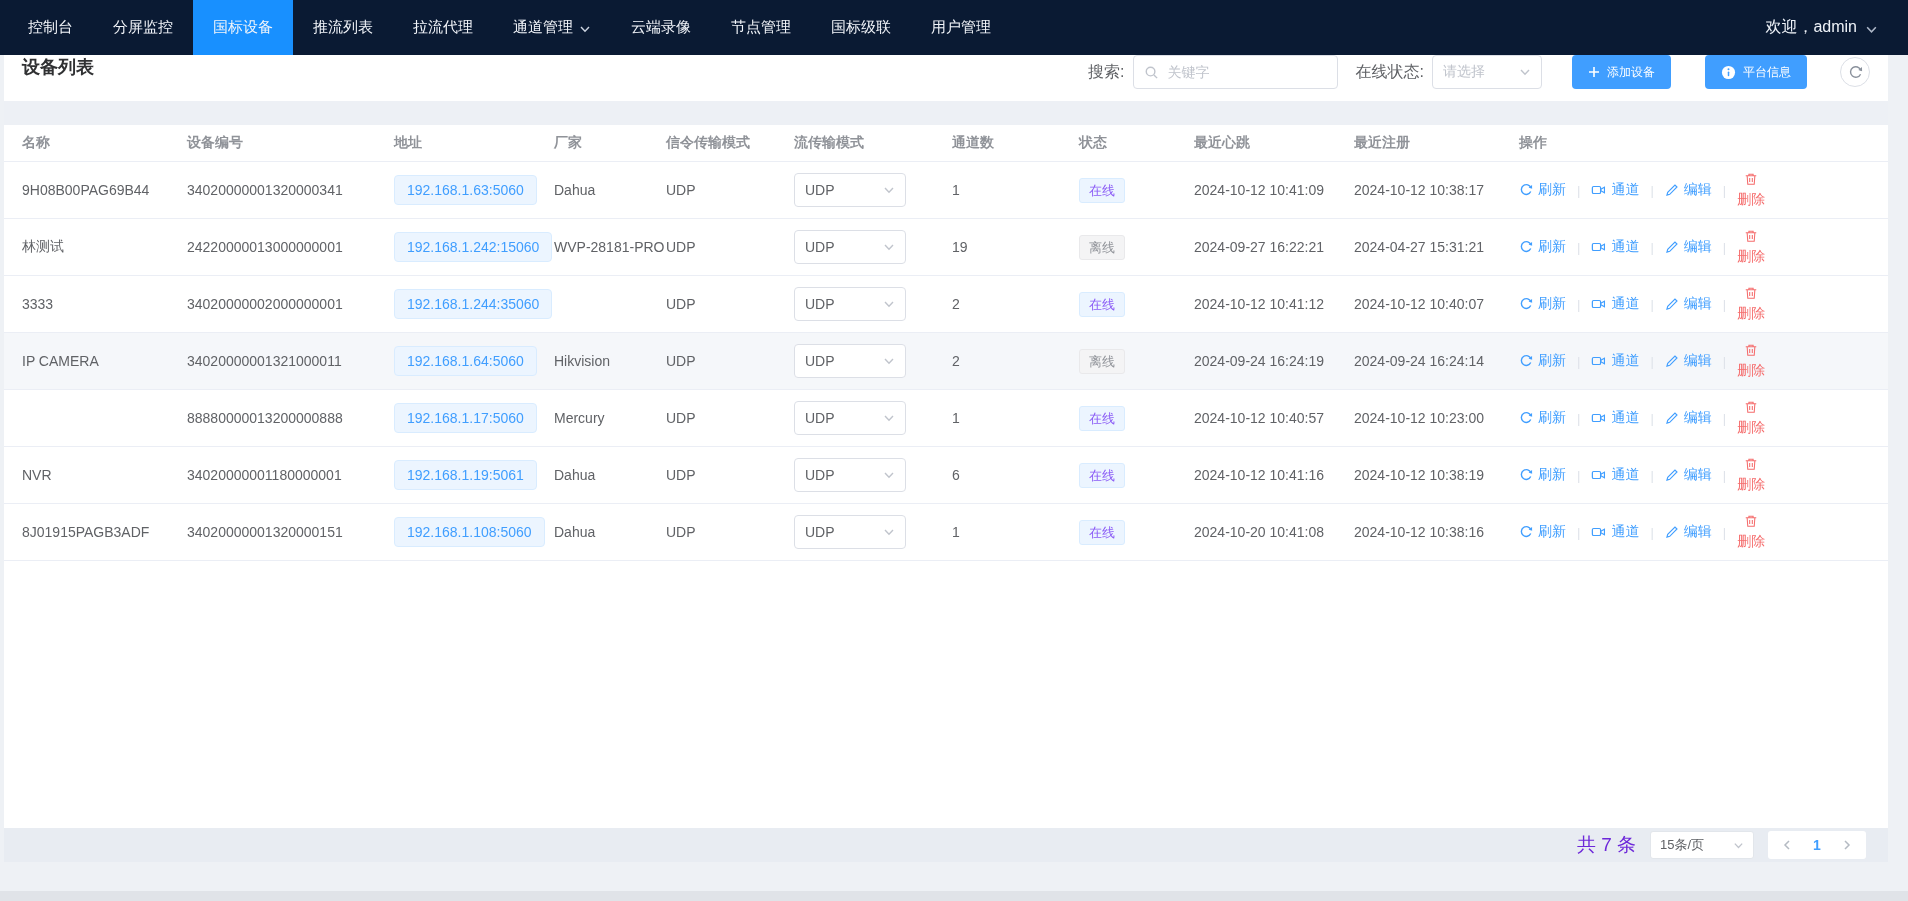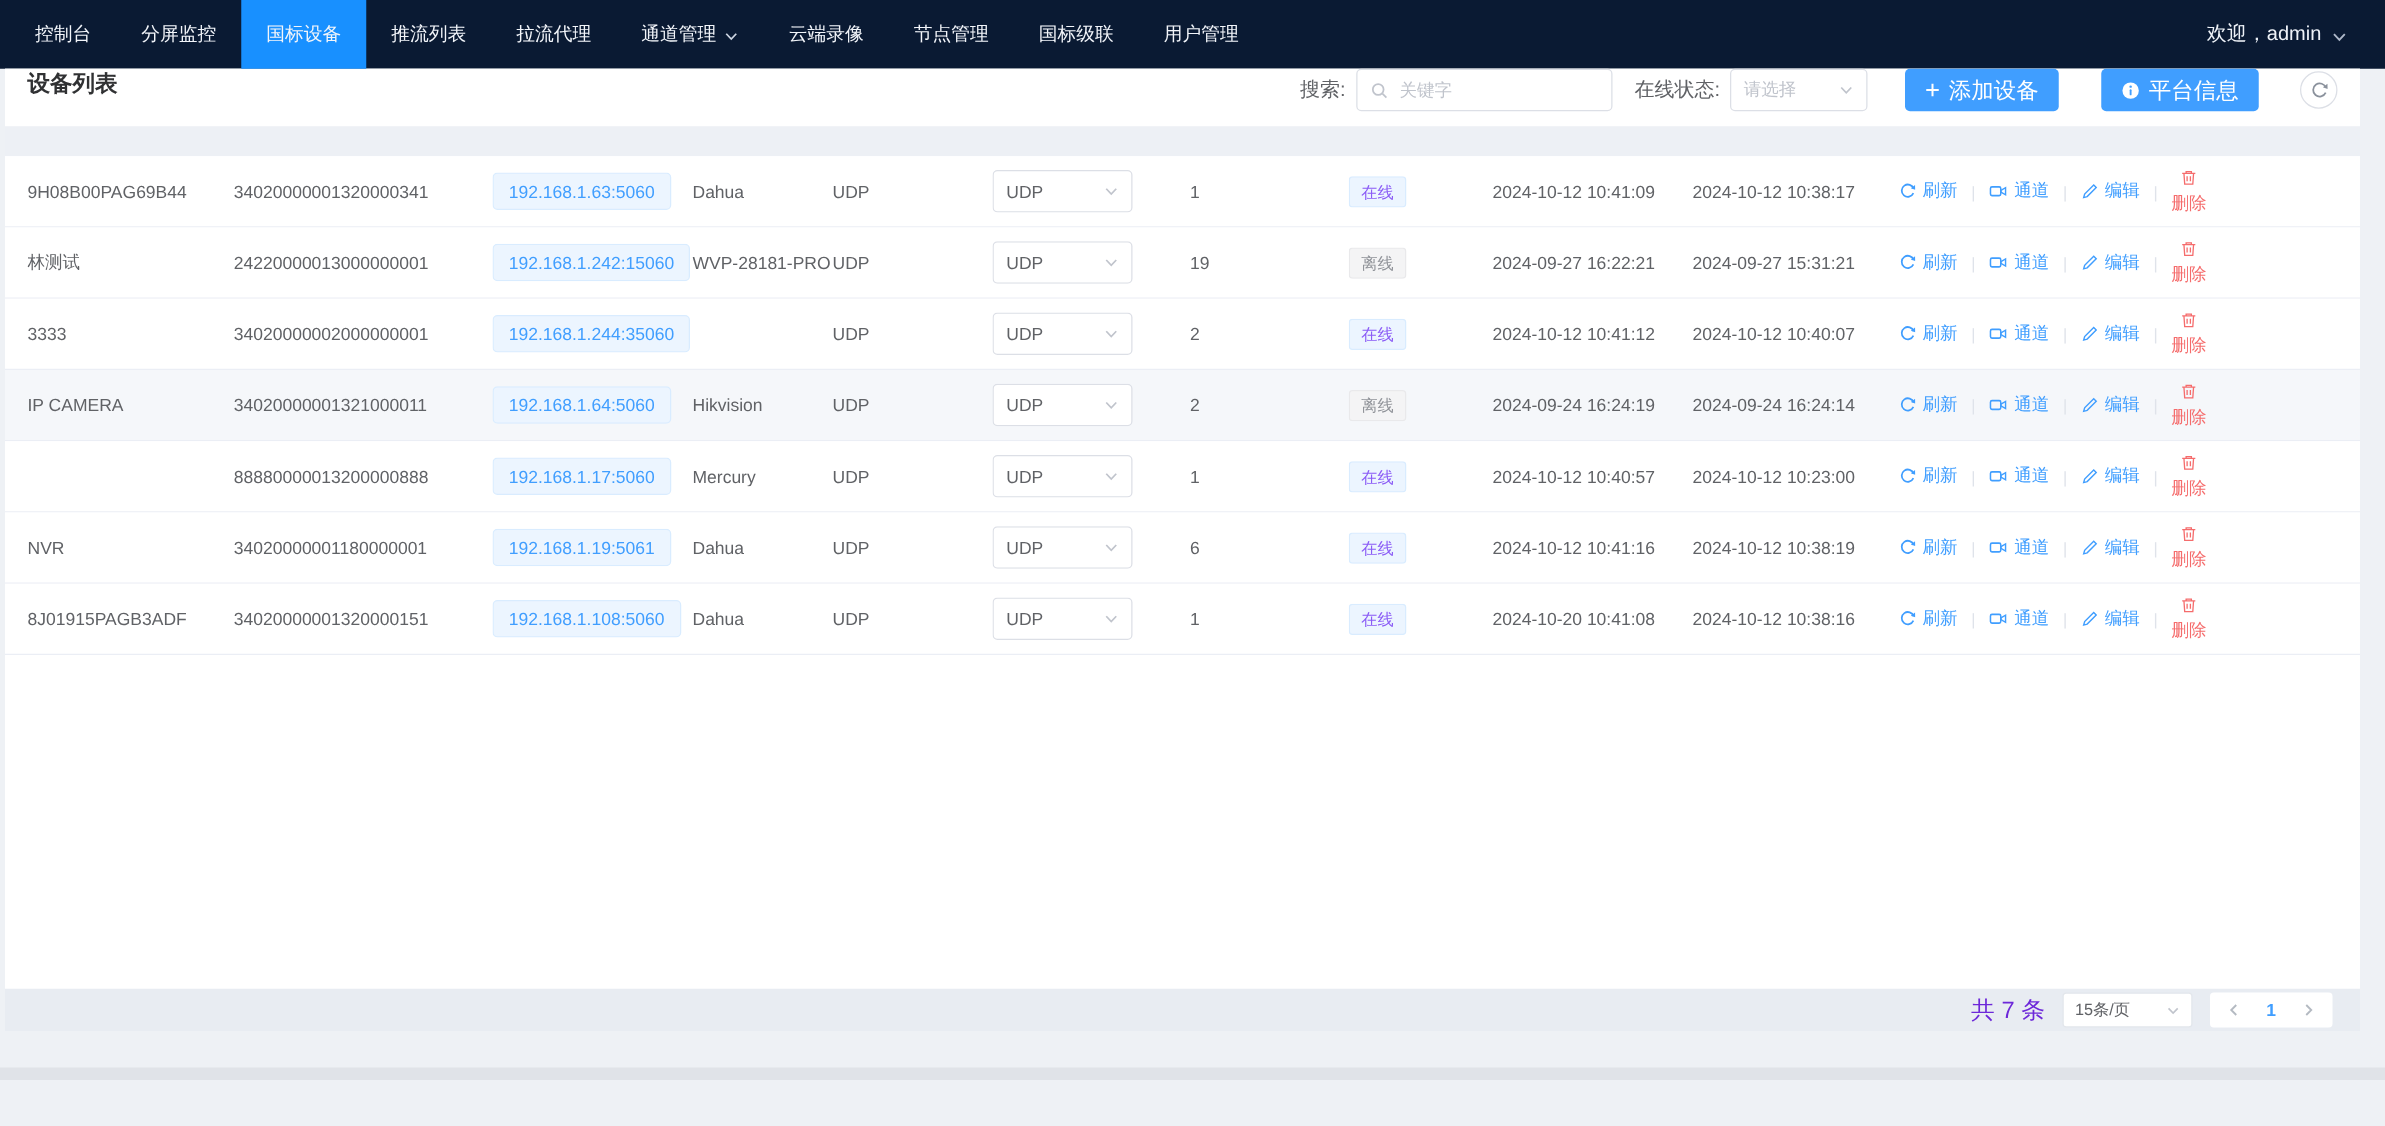--- a/index.html
+++ b/index.html
@@ -45,21 +45,21 @@
   .search-box input::placeholder { color:#c0c4cc; }
   .select-box {
     width:110px; height:34px; border:1px solid #dcdfe6; border-radius:4px;
     display:flex; align-items:center; justify-content:space-between;
     padding:0 10px; background:#fff; cursor:pointer;
   }
   .select-box .sel-text { font-size:14px; color:#c0c4cc; }
   .select-box .chev { display:flex; color:#c0c4cc; }
   .btn-primary {
     height:34px; border:none; border-radius:4px; background:#409eff; color:#fff;
-    font-size:18px; display:flex; align-items:center; gap:7px; padding:2px 16px;
+    font-size:12px; display:flex; align-items:center; gap:7px; padding:2px 16px;
     cursor:pointer; font-family:inherit; white-space:nowrap;
   }
   .btn-add { margin-left:30px; }
   .btn-platform { margin-left:34px; }
   .btn-refresh-circle {
     margin-left:33px; width:30px; height:30px; border-radius:50%;
     border:1px solid #dcdfe6; background:#fff; display:flex; align-items:center;
     justify-content:center; color:#8a919c; cursor:pointer; padding:0;
   }
   
@@ -225,20 +225,33 @@
               <polygon points="14.9,2.2 15,6.6 11,5.2" fill="currentColor"></polygon>
             </svg>
         </span>
       </button>
     </div>
   </div>
 
   <div class="gap-band"></div>
 
   <div>
+    <div class="trow thead" id="table-head">
+        <div class="hcell">名称</div>
+        <div class="hcell">设备编号</div>
+        <div class="hcell">地址</div>
+        <div class="hcell">厂家</div>
+        <div class="hcell">信令传输模式</div>
+        <div class="hcell">流传输模式</div>
+        <div class="hcell">通道数</div>
+        <div class="hcell">状态</div>
+        <div class="hcell">最近心跳</div>
+        <div class="hcell">最近注册</div>
+        <div class="hcell">操作</div>
+      </div>
     <div id="table-body">
         <div class="trow tbody-row">
           <div class="cell">9H08B00PAG69B44</div>
           <div class="cell">34020000001320000341</div>
           <div class="cell"><span class="addr-chip">192.168.1.63:5060</span></div>
           <div class="cell">Dahua</div>
           <div class="cell">UDP</div>
           <div class="cell">
             <div class="row-select">
               <span class="sel-text">UDP</span>
@@ -305,21 +318,21 @@
               <span class="chev">
                 <svg width="12" height="12" viewBox="0 0 12 12">
                   <polyline points="2,4 6,8.2 10,4" fill="none" stroke="currentColor" stroke-width="1.4"></polyline>
                 </svg>
               </span>
             </div>
           </div>
           <div class="cell">19</div>
           <div class="cell"><span class="badge offline">离线</span></div>
           <div class="cell">2024-09-27 16:22:21</div>
-          <div class="cell">2024-09-27 15:31:21</div>
+          <div class="cell">2024-04-27 15:31:21</div>
           <div class="cell actions">
             <span class="action">
               <span style="display:flex;">
                 <svg width="14" height="14" viewBox="0 0 16 16">
                   <path d="M13.4 9.8 A5.6 5.6 0 1 1 13.6 5.6" fill="none" stroke="currentColor" stroke-width="1.6"></path>
                   <polygon points="14.9,2.2 15,6.6 11,5.2" fill="currentColor"></polygon>
                 </svg>
               </span>
               <span class="act-label">刷新</span>
             </span>

